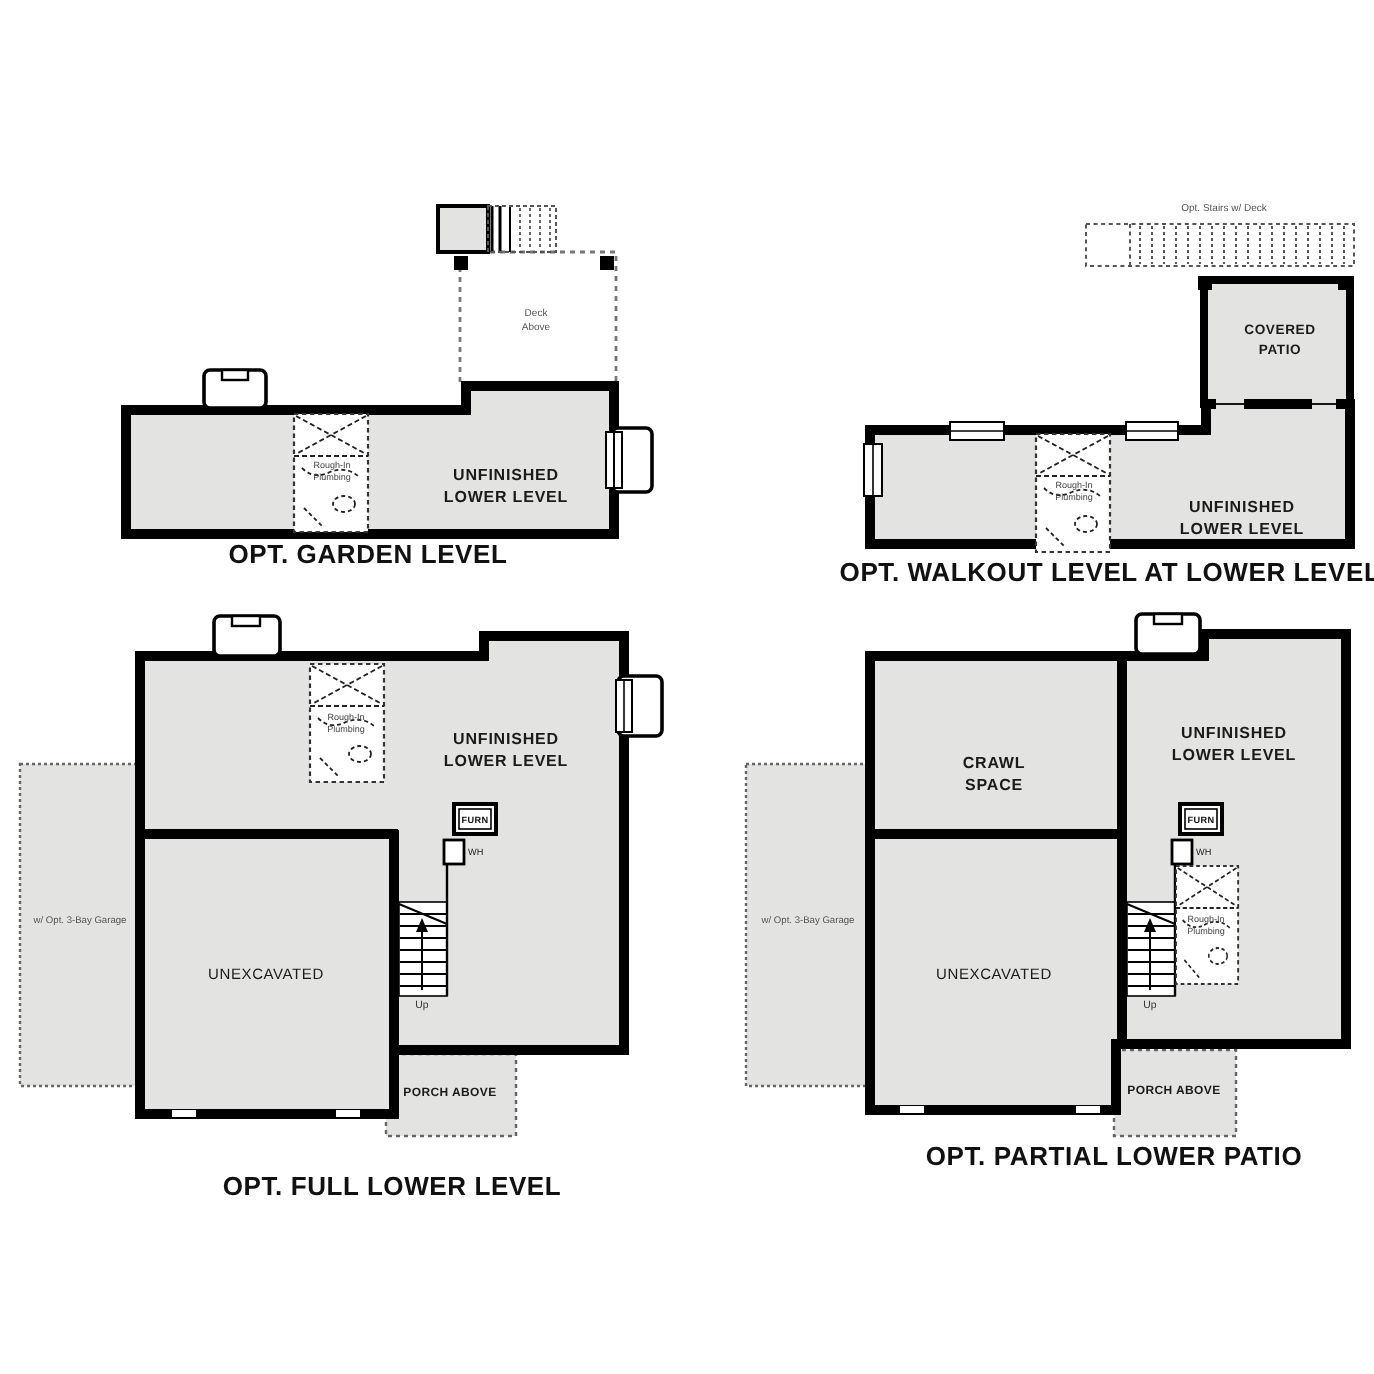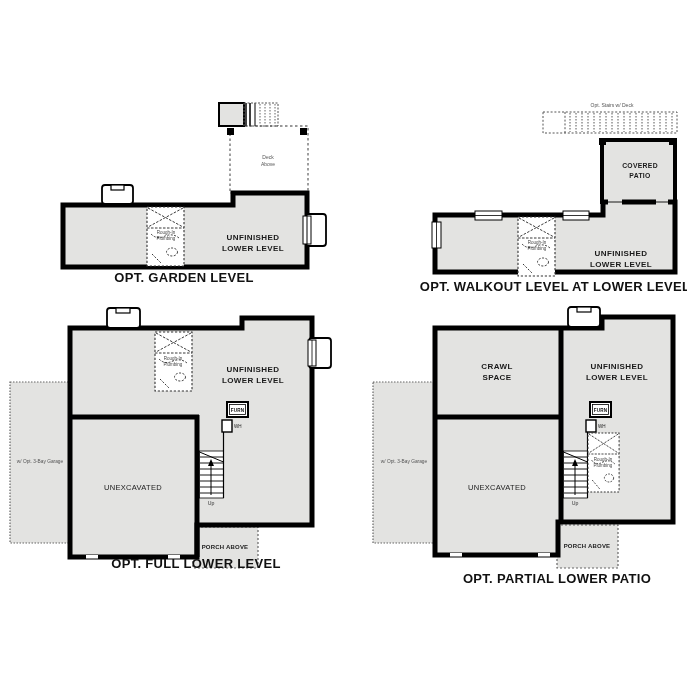--- a/index.html
+++ b/index.html
@@ -153,21 +153,21 @@
     <div class="lbl room" style="left:245px;top:70px;">UNFINISHED
 LOWER LEVEL</div>
     <div class="lbl room-sm" style="left:125px;top:182px;">UNEXCAVATED</div>
     <div class="lbl tiny" style="left:32px;top:157px;white-space:nowrap;font-size:4.8px;">w/ Opt. 3-Bay Garage</div>
     <div class="lbl porch-lbl" style="left:217px;top:242px;">PORCH ABOVE</div>
     <div class="lbl furn-lbl" style="left:229.5px;top:104.5px;">FURN</div>
     <div class="lbl-left wh-lbl" style="left:226px;top:121px;">WH</div>
     <div class="lbl up-lbl" style="left:203px;top:198px;">Up</div>
     <div class="lbl tinier" style="left:165px;top:57px;">Rough-In
 Plumbing</div>
-    <div class="lbl cap" style="left:188px;top:258px;">OPT. FULL LOWER LEVEL</div>
+    <div class="lbl cap" style="left:188px;top:288px;">OPT. FULL LOWER LEVEL</div>
   </div>
 
   <div class="plan" style="left:370px;top:305px;width:312px;height:285px;">
     <svg width="312" height="285" viewBox="0 0 312 285">
       <rect x="3" y="77" width="62" height="161" fill="#e3e3e1" stroke="#666" stroke-width="1.2" stroke-dasharray="1.5,1.5"></rect>
       <rect x="187" y="220" width="61" height="43" fill="#e3e3e1" stroke="#666" stroke-width="1.2" stroke-dasharray="2,2"></rect>
       <polygon points="65,23 232,23 232,12 303,12 303,217 188,217 188,250 65,250" fill="#e3e3e1" stroke="#000" stroke-width="5"></polygon>
       <line x1="191" y1="23" x2="191" y2="217" stroke="#000" stroke-width="5"></line>
       <line x1="65" y1="112" x2="191" y2="112" stroke="#000" stroke-width="5"></line>
       <g>
@@ -186,21 +186,21 @@
         <polygon points="202,161 208,161 205,154" fill="#000"></polygon>
         <line x1="217.5" y1="115" x2="217.5" y2="193" stroke="#000" stroke-width="1.2"></line>
       </g>
       <g>
         <rect x="220" y="97" width="21" height="15" fill="#ffffff" stroke="#000" stroke-width="2"></rect>
         <rect x="222.5" y="99.5" width="16" height="10" fill="none" stroke="#000" stroke-width="0.8"></rect>
       </g>
       <rect x="216" y="115" width="10" height="12" fill="#ffffff" stroke="#000" stroke-width="1.4"></rect>
       <use href="#roughin" x="0" y="0" transform="translate(218,128) scale(0.84,1)"></use>
     </svg>
-    <div class="lbl room" style="left:127px;top:67px;">CRAWL
+    <div class="lbl room" style="left:127px;top:82px;">CRAWL
 SPACE</div>
     <div class="lbl room" style="left:247px;top:67px;">UNFINISHED
 LOWER LEVEL</div>
     <div class="lbl room-sm" style="left:127px;top:182px;">UNEXCAVATED</div>
     <div class="lbl tiny" style="left:34px;top:157px;white-space:nowrap;font-size:4.8px;">w/ Opt. 3-Bay Garage</div>
     <div class="lbl porch-lbl" style="left:217px;top:241px;">PORCH ABOVE</div>
     <div class="lbl furn-lbl" style="left:230.5px;top:104.5px;">FURN</div>
     <div class="lbl-left wh-lbl" style="left:228px;top:121px;">WH</div>
     <div class="lbl up-lbl" style="left:205px;top:198px;">Up</div>
     <div class="lbl tinier" style="left:233px;top:158px;">Rough-In

